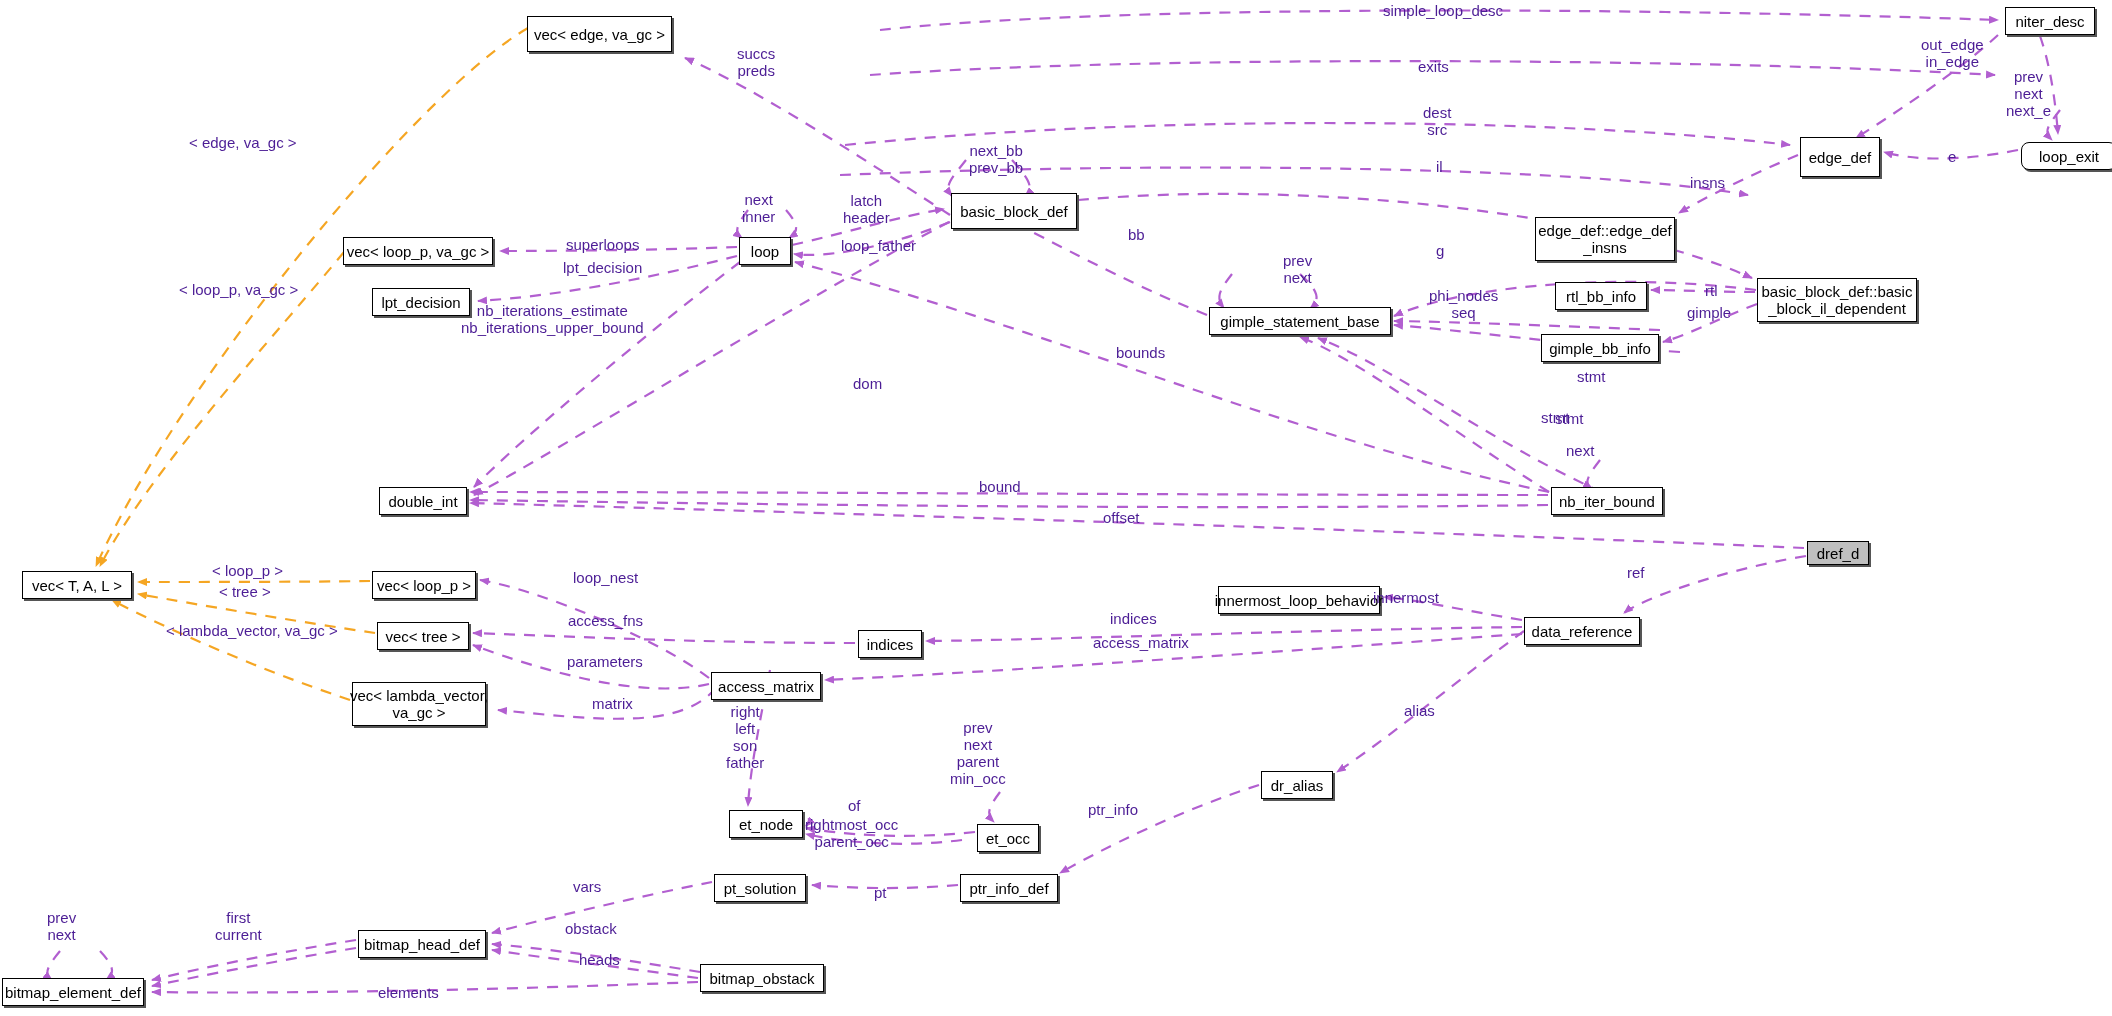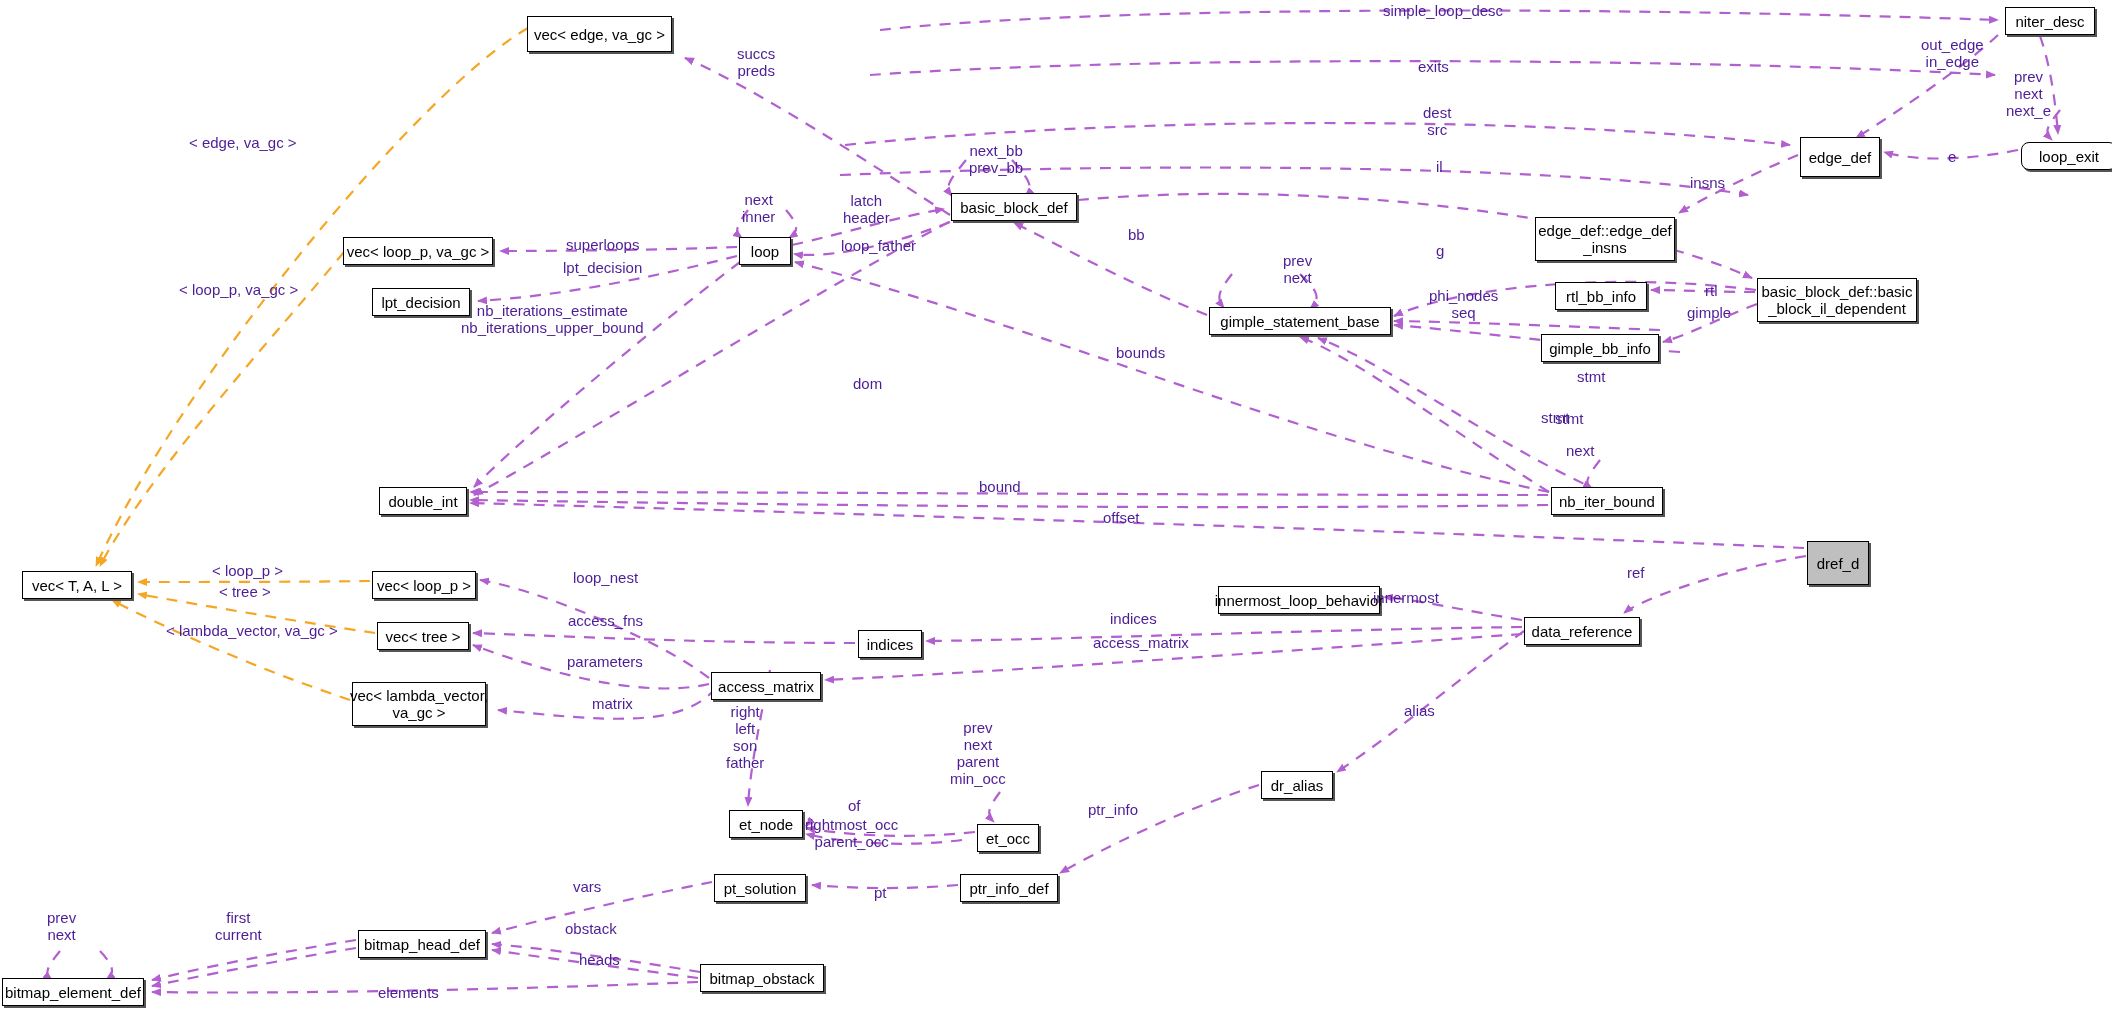--- a/index.html
+++ b/index.html
@@ -200,28 +200,28 @@
       <div class="node" style="left: 527px; top: 16px; width: 145px; height: 36px;">vec&lt; edge, va_gc &gt;</div>
       <div class="node" style="left: 2005px; top: 7px; width: 90px; height: 28px;">niter_desc</div>
       <div class="node" style="left: 2021px; top: 142px; width: 96px; height: 28px; border-radius: 8px;">loop_exit</div>
       <div class="node" style="left: 1800px; top: 137px; width: 80px; height: 40px;">edge_def</div>
       <div class="node" style="left: 1535px; top: 217px; width: 140px; height: 44px;">edge_def::edge_def
 _insns</div>
       <div class="node" style="left: 1757px; top: 278px; width: 160px; height: 44px;">basic_block_def::basic
 _block_il_dependent</div>
       <div class="node" style="left: 1555px; top: 282px; width: 92px; height: 28px;">rtl_bb_info</div>
       <div class="node" style="left: 1541px; top: 334px; width: 118px; height: 28px;">gimple_bb_info</div>
-      <div class="node" style="left: 951px; top: 193px; width: 126px; height: 28px;">basic_block_def</div>
+      <div class="node" style="left: 951px; top: 193px; width: 126px; height: 36px;">basic_block_def</div>
       <div class="node" style="left: 739px; top: 237px; width: 52px; height: 28px;">loop</div>
       <div class="node" style="left: 343px; top: 237px; width: 150px; height: 28px;">vec&lt; loop_p, va_gc &gt;</div>
       <div class="node" style="left: 372px; top: 288px; width: 98px; height: 28px;">lpt_decision</div>
       <div class="node" style="left: 1209px; top: 307px; width: 182px; height: 28px;">gimple_statement_base</div>
       <div class="node" style="left: 1551px; top: 487px; width: 112px; height: 28px;">nb_iter_bound</div>
       <div class="node" style="left: 379px; top: 487px; width: 88px; height: 28px;">double_int</div>
-      <div class="node highlight" style="left: 1807px; top: 541px; width: 62px; height: 44px; background: rgb(191, 191, 191);">dref_d</div>
+      <div class="node highlight" style="left: 1807px; top: 541px; width: 62px; height: 24px; background: rgb(191, 191, 191);">dref_d</div>
       <div class="node" style="left: 1218px; top: 586px; width: 162px; height: 28px;">innermost_loop_behavior</div>
       <div class="node" style="left: 1524px; top: 617px; width: 116px; height: 28px;">data_reference</div>
       <div class="node" style="left: 22px; top: 571px; width: 110px; height: 28px;">vec&lt; T, A, L &gt;</div>
       <div class="node" style="left: 372px; top: 571px; width: 104px; height: 28px;">vec&lt; loop_p &gt;</div>
       <div class="node" style="left: 377px; top: 622px; width: 92px; height: 28px;">vec&lt; tree &gt;</div>
       <div class="node" style="left: 352px; top: 682px; width: 134px; height: 44px;">vec&lt; lambda_vector,
 va_gc &gt;</div>
       <div class="node" style="left: 858px; top: 630px; width: 64px; height: 28px;">indices</div>
       <div class="node" style="left: 711px; top: 672px; width: 110px; height: 28px;">access_matrix</div>
       <div class="node" style="left: 1261px; top: 771px; width: 72px; height: 28px;">dr_alias</div>

